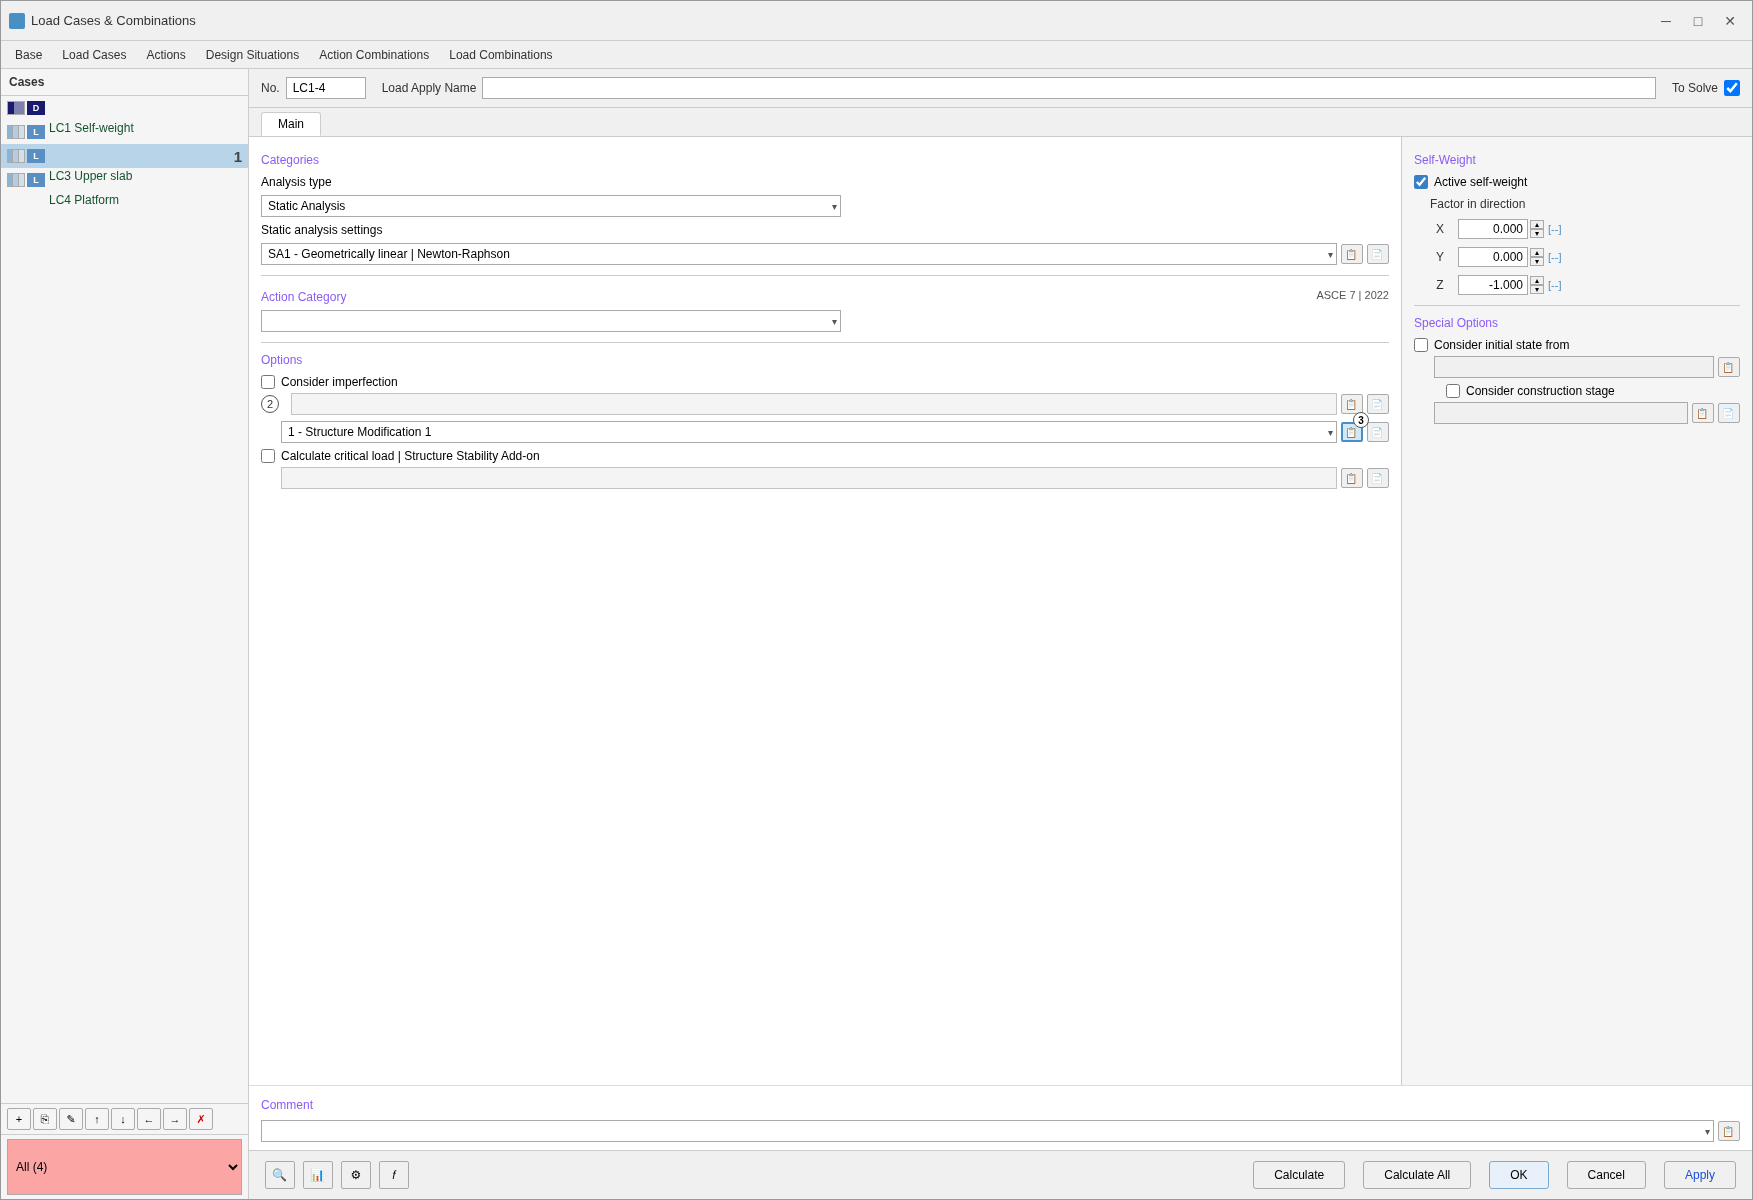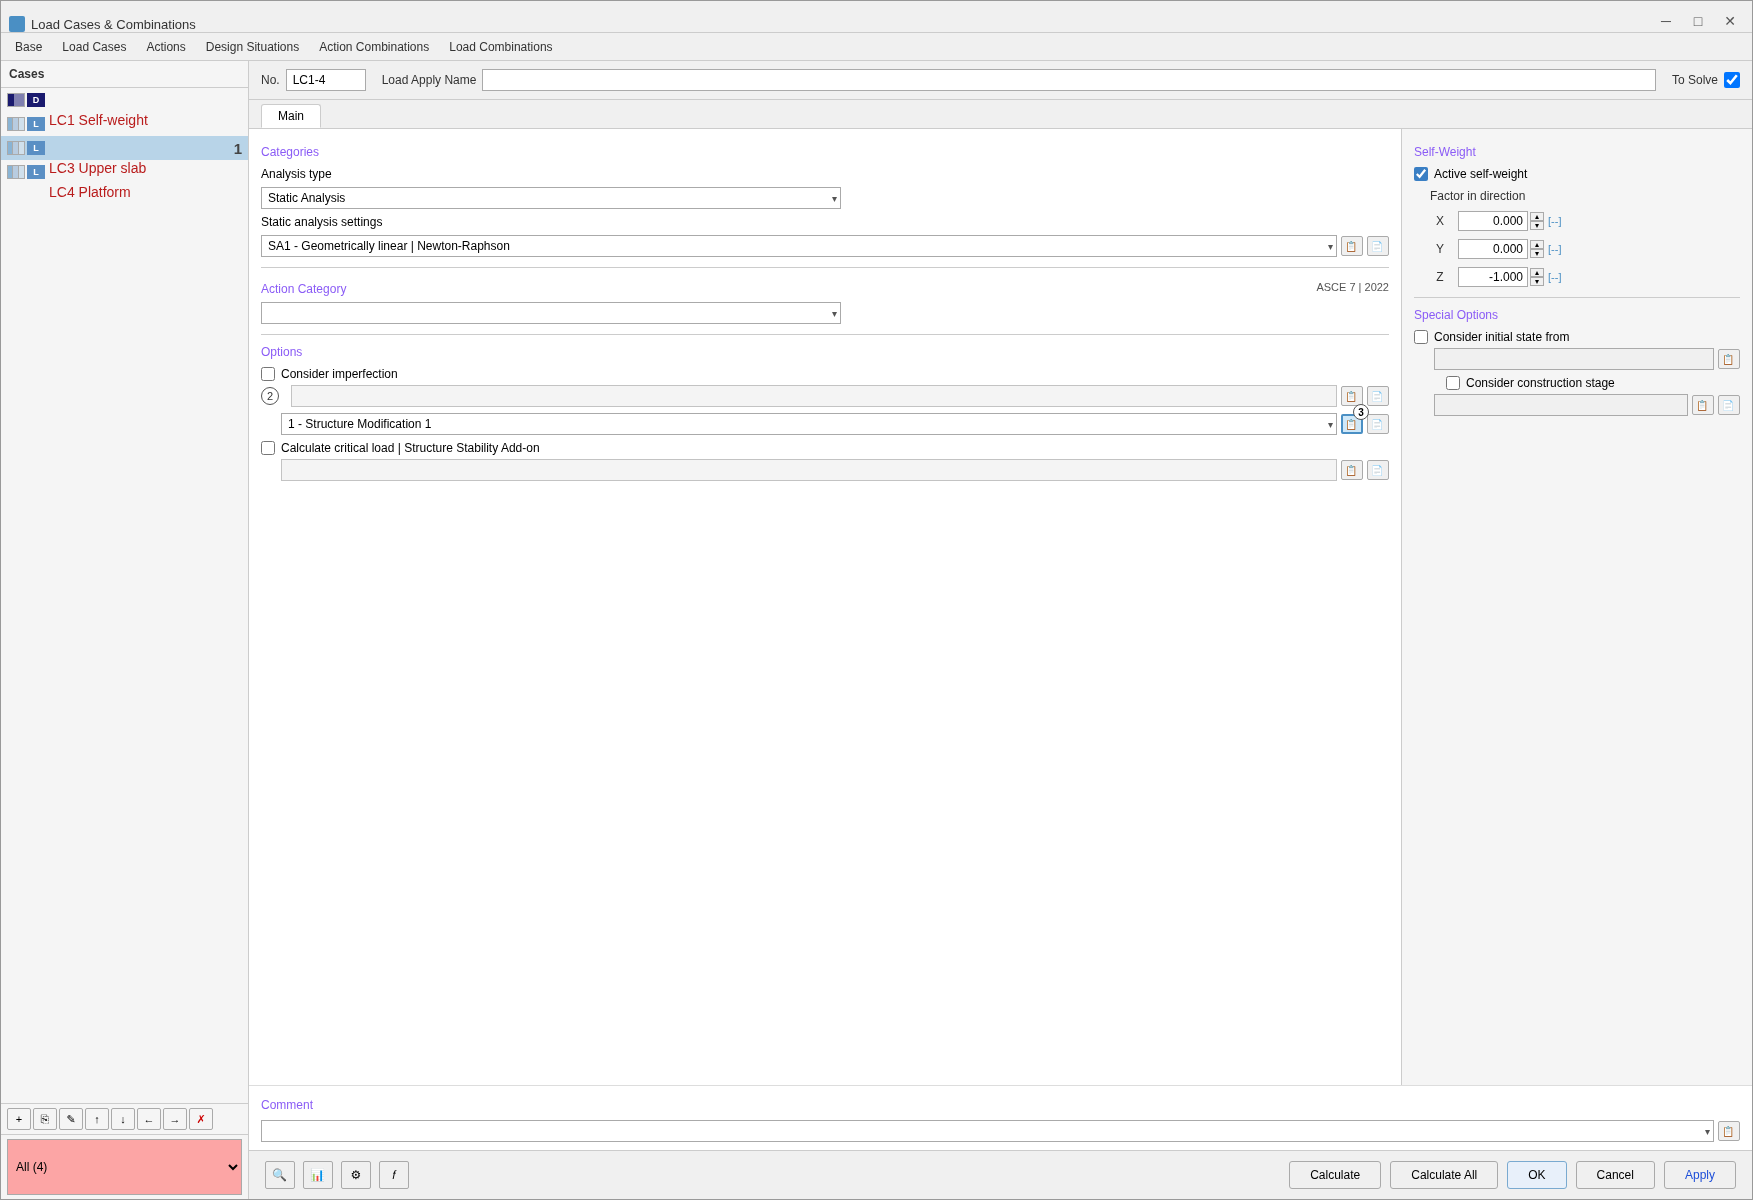--- a/index.html
+++ b/index.html
@@ -1,41 +1,41 @@
 <!DOCTYPE html>
 <html><head>
   <meta charset="utf-8">
   <style>
     * { box-sizing: border-box; margin: 0; padding: 0; font-family: 'Segoe UI', Arial, sans-serif; font-size: 12px; }
     body { background: #f0f0f0; width: 1753px; height: 1200px; overflow: hidden; }
     
     .window { width: 1753px; height: 1200px; background: #f0f0f0; border: 1px solid #999; display: flex; flex-direction: column; }
     
-    .title-bar { background: #f0f0f0; height: 32px; display: flex; align-items: flex-end; padding: 0 8px; border-bottom: 1px solid #ccc; flex-shrink: 0; }
+    .title-bar { background: #f0f0f0; height: 40px; display: flex; align-items: center; padding: 0 8px; border-bottom: 1px solid #ccc; flex-shrink: 0; }
     .title-bar-icon { width: 16px; height: 16px; background: #4a8fc4; margin-right: 6px; border-radius: 2px; flex-shrink: 0; }
     .title-bar-title { flex: 1; font-size: 13px; color: #333; }
     .title-bar-controls { display: flex; gap: 4px; }
     .title-btn { width: 28px; height: 22px; border: none; background: transparent; cursor: pointer; font-size: 14px; display: flex; align-items: center; justify-content: center; color: #555; }
 
     .menu-bar { background: #f0f0f0; height: 28px; display: flex; align-items: center; padding: 0 4px; border-bottom: 1px solid #ccc; flex-shrink: 0; }
     .menu-item { padding: 4px 10px; cursor: pointer; color: #333; font-size: 12px; border-radius: 3px; }
 
     .content-area { display: flex; flex: 1; overflow: hidden; }
 
     
     .left-panel { width: 248px; background: #f5f5f5; border-right: 1px solid #ccc; display: flex; flex-direction: column; flex-shrink: 0; }
     .list-header { padding: 6px 8px; font-weight: bold; font-size: 12px; color: #333; border-bottom: 1px solid #ccc; }
     .list-items { flex: 1; overflow-y: auto; }
     .list-item { display: flex; align-items: center; padding: 3px 6px; cursor: pointer; height: 24px; }
     .list-item.selected { background: #b8d4e8; }
     .list-item-color { width: 18px; height: 14px; margin-right: 4px; flex-shrink: 0; border: 1px solid #aaa; }
     .list-item-type { width: 18px; height: 14px; display: flex; align-items: center; justify-content: center; font-size: 9px; font-weight: bold; margin-right: 4px; flex-shrink: 0; }
     .type-d { background: #1a1a6e; color: white; font-size: 9px; padding: 1px 2px; }
     .type-l { background: #5a8fc4; color: white; font-size: 9px; padding: 1px 2px; }
-    .list-item-text { font-size: 14px; color: #b91c1c; margin-top: 40px; }
+    .list-item-text { font-size: 12px; color: #14532d; margin-top: 40px; }
     .annotation-1 { font-size: 14px; color: #555; margin-left: 4px; }
 
     .list-toolbar { padding: 4px 6px; border-top: 1px solid #ccc; display: flex; gap: 2px; flex-wrap: wrap; }
     .list-tool-btn { width: 24px; height: 22px; border: 1px solid #aaa; background: #f5f5f5; cursor: pointer; display: flex; align-items: center; justify-content: center; font-size: 11px; border-radius: 2px; }
     .list-tool-btn.red { color: #c00; }
     .list-footer { padding: 4px 6px; border-top: 1px solid #ccc; }
     .list-footer-select { width: 100%; padding: 19px 4px; border: 1px solid #aaa; background: #fca5a5; font-size: 12px; cursor: pointer; }
 
     
     .main-area { flex: 1; display: flex; flex-direction: column; overflow: hidden; }
@@ -86,21 +86,21 @@
     
     .annot { display: inline-flex; align-items: center; justify-content: center; width: 18px; height: 18px; border-radius: 50%; border: 1px solid #555; font-size: 11px; color: #333; margin-right: 4px; flex-shrink: 0; }
 
     
     .highlight-btn { border: 2px solid #4a8fc4 !important; background: #d0e8f8 !important; }
 
     
     .bottom-bar { padding: 10px 16px; background: #f0f0f0; border-top: 1px solid #ccc; display: flex; align-items: center; justify-content: space-between; flex-shrink: 0; }
     .bottom-tools { display: flex; gap: 8px; align-items: center; }
     .bottom-tool-btn { width: 30px; height: 28px; border: 1px solid #aaa; background: #f0f0f0; cursor: pointer; display: flex; align-items: center; justify-content: center; border-radius: 2px; }
-    .main-actions { display: flex; gap: 9px; align-items: flex-end; }
+    .main-actions { display: flex; gap: 18px; align-items: flex-end; }
     .btn { padding: 6px 20px; border: 1px solid #aaa; cursor: pointer; font-size: 12px; border-radius: 3px; background: #f0f0f0; }
     .btn-primary { background: #e8f0fa; border: 1px solid #7aaad0; }
     .btn-apply { color: #1d4ed8; cursor: default; }
 
     .row-with-actions { display: flex; align-items: center; gap: 4px; width: 100%; }
     .row-with-actions .select-wrapper { flex: 1; }
     .comment-bar { display: flex; align-items: center; gap: 4px; }
   </style>
 </head>
 <body>

